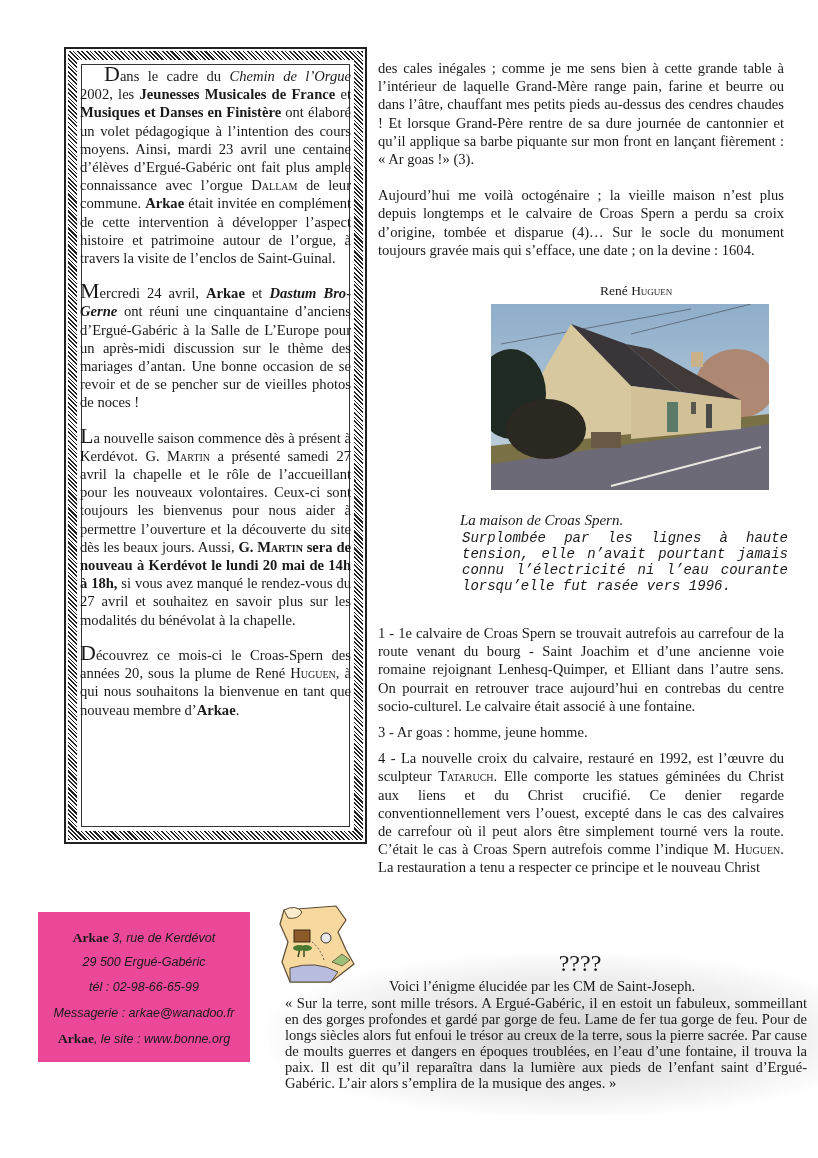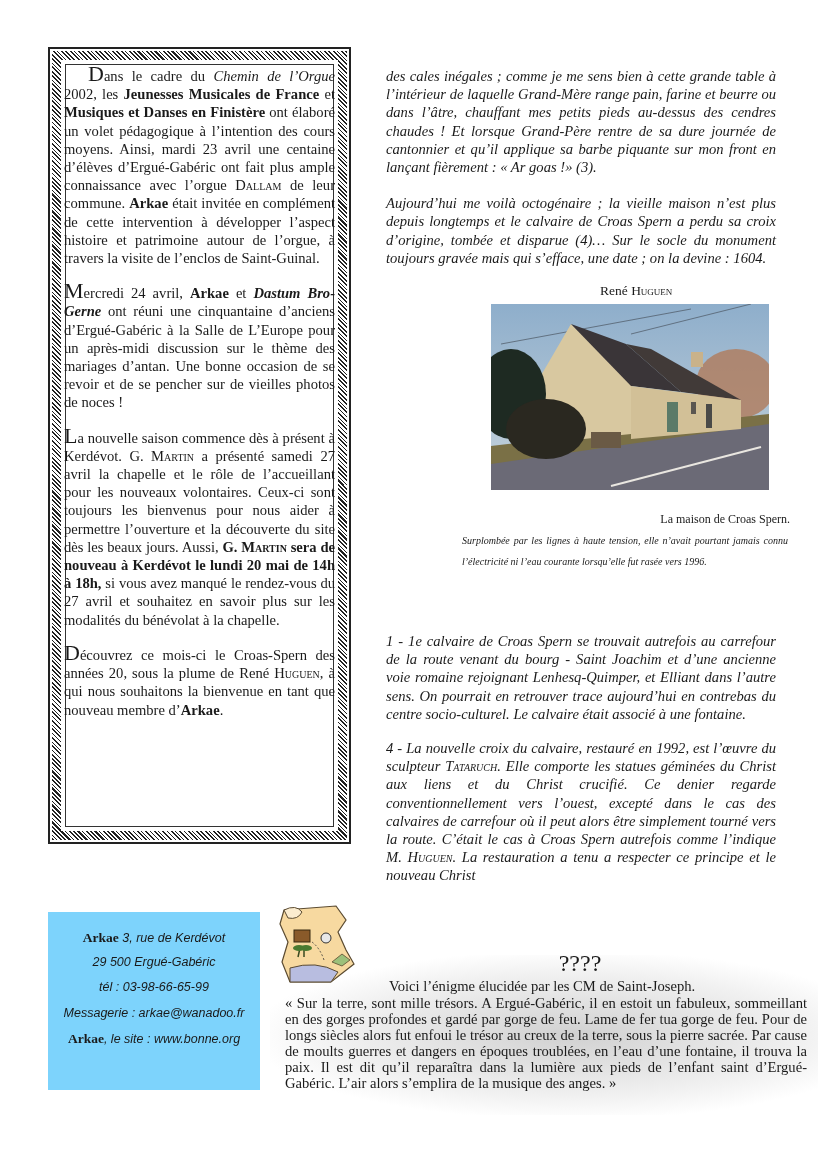--- a/index.html
+++ b/index.html
@@ -5,21 +5,21 @@
   html, body { margin: 0; padding: 0; background: #ffffff; }
   body {
     width: 818px; height: 1158px; position: relative; overflow: hidden;
     font-family: "Liberation Serif", "DejaVu Serif", serif;
     color: #1a1a1a;
   }
   .abs { position: absolute; }
 
   
   #left-box {
-    left: 48px; top: 47px; width: 303px; height: 797px;
+    left: 64px; top: 47px; width: 303px; height: 797px;
     box-sizing: border-box;
     border: 2px solid #222;
     padding: 1px;
     background: #fff;
   }
   #left-box .celtic {
     position: absolute; inset: 2px;
     border: 9px solid transparent;
     border-image: repeating-linear-gradient(45deg, #222 0 1.5px, #fff 1.5px 3px, #222 3px 4px, #fff 4px 6px) 9;
     pointer-events: none;
@@ -35,39 +35,39 @@
   .lb-para { margin: 0 0 17px 0; }
   .dropcap { font-size: 22px; line-height: 14px; }
   .indent { display: inline-block; width: 24px; }
   .sc { font-variant: small-caps; }
 
   
   .rc {
     left: 370px; width: 422px;
     font-size: 14.6px; line-height: 18.2px; text-align: justify;
   }
-  .rc p { margin: 16px; font-style: italic; }
+  .rc p { margin: 8px; }
   #signature { left: 600px; top: 283px; width: 192px; font-size: 13.5px; }
 
   #photo {
     left: 491px; top: 304px; width: 278px; height: 186px;
     overflow: hidden;
   }
-  #caption-title { left: 460px; top: 512px; width: 330px; text-align: right; font-size: 12px; }
+  #caption-title { left: 460px; top: 512px; width: 330px; text-align: left; font-size: 15px; font-style: italic; }
   #caption-text {
     left: 462px; top: 530px; width: 326px;
-    font-size: 10px; line-height: 21px; font-style: italic; text-align: justify;
+    font-size: 14px; line-height: 16px; font-style: italic; text-align: justify; font-family: Liberation Mono, monospace;
   }
 
   .note { margin: 0 0 9px 0; }
 
   
   #contact {
-    left: 48px; top: 912px; width: 212px; height: 178px;
-    background: #7dd3fc;
+    left: 38px; top: 912px; width: 212px; height: 150px;
+    background: #ec4899;
     font-family: "Liberation Sans", "DejaVu Sans", sans-serif;
     font-size: 12.5px; text-align: center;
   }
   #contact .line { position: absolute; left: 0; right: 0; }
   #contact .serif-b { font-family: "Liberation Serif", serif; font-weight: bold; font-size: 13.5px; font-style: normal; }
   #contact i { font-style: italic; }
 
   
   #enigma-shadow {
     left: 270px; top: 955px; width: 548px; height: 160px;
@@ -143,27 +143,28 @@
 
     <rect x="100" y="128" width="30" height="16" fill="#6a5a45"></rect>
   </svg>
 </div>
 
 <div id="caption-title" class="abs">La maison de Croas Spern.</div>
 <div id="caption-text" class="abs">Surplombée par les lignes à haute tension, elle n’avait pourtant jamais connu l’électricité ni l’eau courante lorsqu’elle fut rasée vers 1996.</div>
 
 <div class="abs rc" style="top:616px;">
   <p class="note">1 - 1e calvaire de Croas Spern se trouvait autrefois au carrefour de la route venant du bourg - Saint Joachim et d’une ancienne voie romaine rejoignant Lenhesq-Quimper, et Elliant dans l’autre sens. On pourrait en retrouver trace aujourd’hui en contrebas du centre socio-culturel. Le calvaire était associé à une fontaine.</p>
+  <p class="note">3 - Ar goas : homme, jeune homme.</p>
   <p class="note"><span>4 - La nouvelle croix du calvaire, restauré en 1992, est l’œuvre du sculpteur </span><span class="sc">Tataruch</span><span>. Elle comporte les statues géminées du Christ aux liens et du Christ crucifié. Ce denier regarde conventionnellement vers l’ouest, excepté dans le cas des calvaires de carrefour où il peut alors être simplement tourné vers la route. C’était le cas à Croas Spern autrefois comme l’indique M. </span><span class="sc">Huguen</span><span>. La restauration a tenu a respecter ce principe et le nouveau Christ</span></p>
 </div>
 
 <div id="contact" class="abs">
   <div class="line" style="top:18px;"><span class="serif-b">Arkae</span><i> 3, rue de Kerdévot</i></div>
   <div class="line" style="top:43px;text-align:center;"><i>29 500 Ergué-Gabéric</i></div>
-  <div class="line" style="top:68px;"><i>tél : 03-98-66-65-99</i></div>
+  <div class="line" style="top:68px;"><i>tél : 02-98-66-65-99</i></div>
   <div class="line" style="top:94px;"><i>Messagerie : arkae@wanadoo.fr</i></div>
   <div class="line" style="top:119px;"><span class="serif-b">Arkae</span><i>, le site : www.bonne.org</i></div>
 </div>
 
 <div id="enigma-shadow" class="abs"></div>
 
 <div id="treasure-map" class="abs">
   <svg width="80" height="85" viewBox="0 0 80 85">
     <path d="M8,8 L60,4 L70,18 L62,30 L70,48 L78,62 L55,80 L14,80 L6,60 L12,40 L4,22 Z" fill="#f7d9a0" stroke="#5a4a30" stroke-width="1.2"></path>
     <path d="M8,8 Q20,2 26,10 Q22,18 12,16 Z" fill="#fbeccf" stroke="#5a4a30" stroke-width="1"></path>

